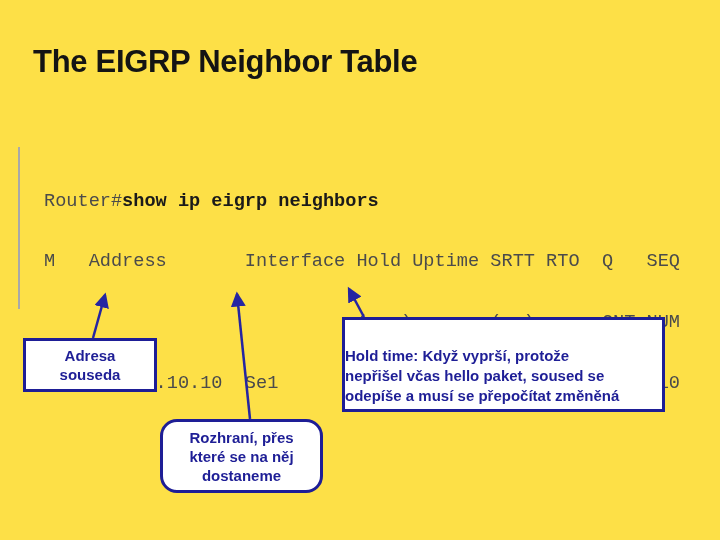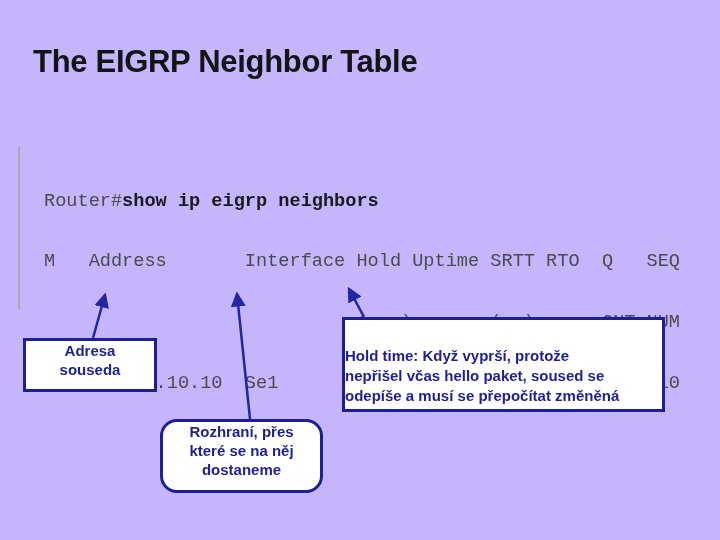--- a/index.html
+++ b/index.html
@@ -1,19 +1,19 @@
 <!DOCTYPE html>
 <html><head>
 <meta charset="utf-8">
 <style>
   html,body{margin:0;padding:0;background:#ffffff;}
   .slide{
     position:relative;
     width:720px;height:540px;
-    background:#c4b5fd;
+    background:#fde047;
     overflow:hidden;
     font-family:"Liberation Sans",sans-serif;
   }
   .title{
     position:absolute;
     left:33px;top:44px;
     margin:0;
     font-size:31px;
     font-weight:bold;
     color:#141414;
@@ -47,21 +47,21 @@
     background:#ffffff;
     border:3px solid #1e1e96;
     color:#1e1e96;
     font-weight:bold;
     font-size:15px;
     line-height:19px;
     white-space:pre-line;
     overflow:hidden;
   }
   .callout.center{
-    display:flex;justify-content:center;
+    display:flex;align-items:center;justify-content:center;
     text-align:center;
   }
   .callout-address{left:23px;top:338px;width:134px;height:54px;}
   .callout-interface{left:160px;top:419px;width:163px;height:74px;border-radius:17px;}
   .callout-holdtime{
     left:342px;top:317px;width:323px;height:95px;
     padding:6px 0;
     line-height:20px;
     text-align:left;
   }

